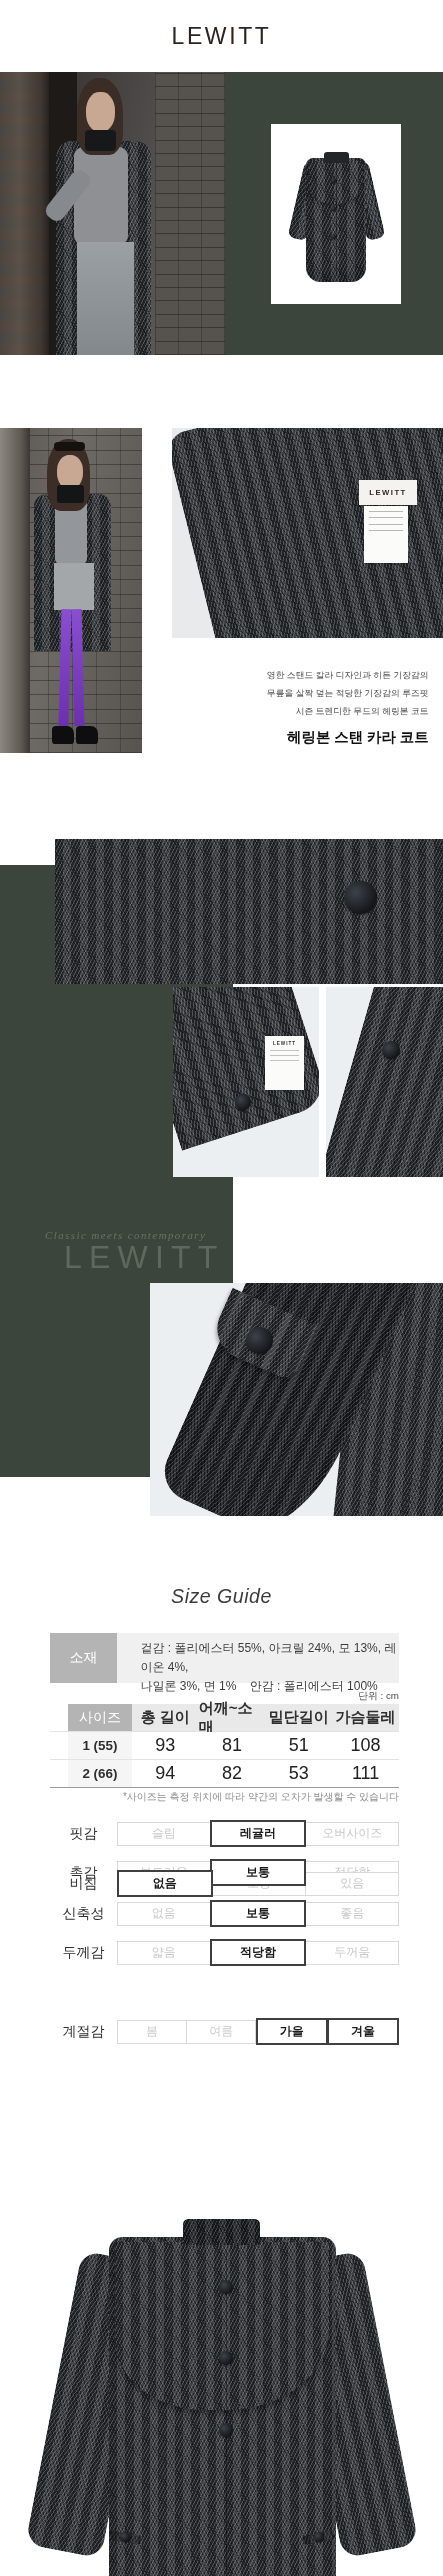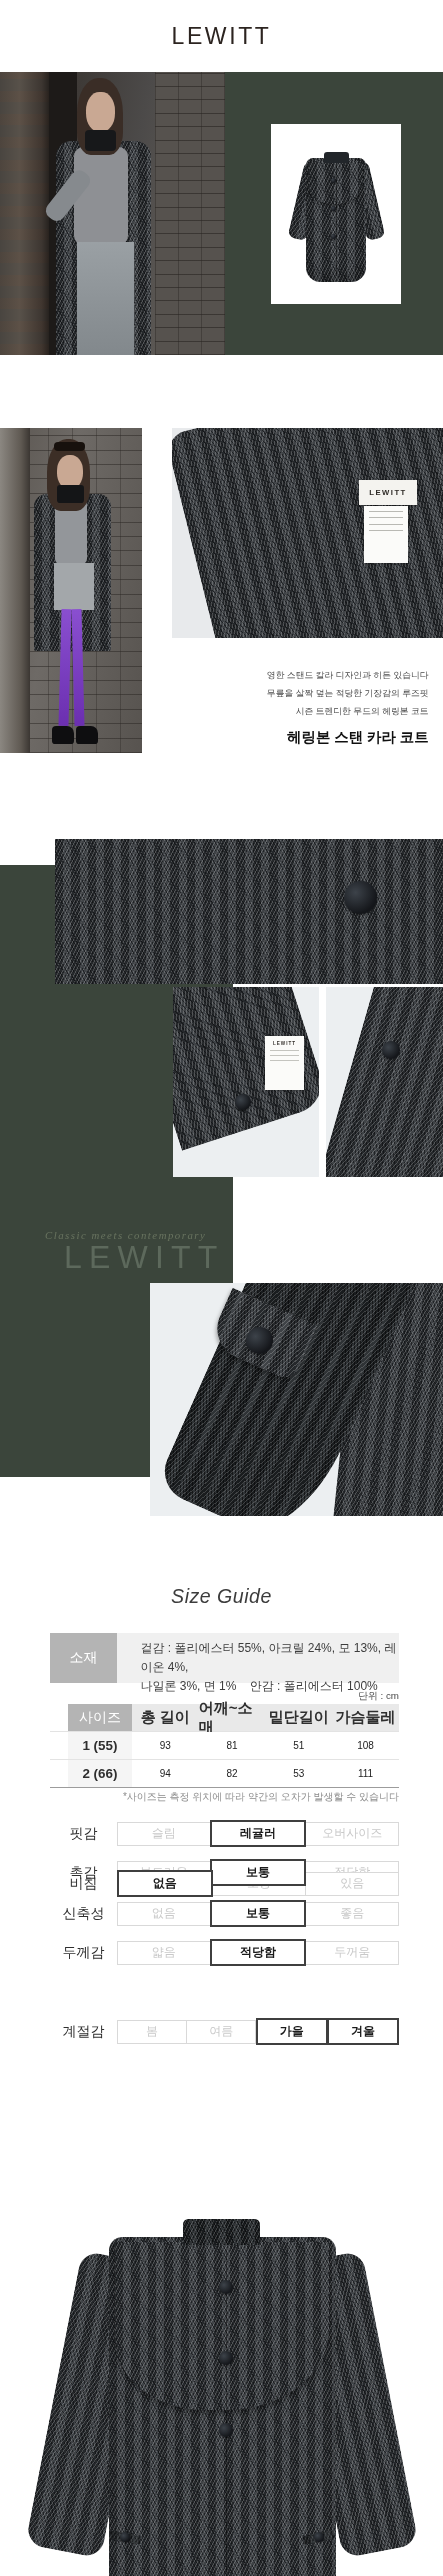--- a/index.html
+++ b/index.html
@@ -138,21 +138,21 @@
   .mat-body div{white-space:pre-wrap;margin-left:10px;}
   .unit{right:44px;top:1690px;font-size:9.8px;color:#4a4a4a;}
 
   .stable{left:50px;top:1704px;width:349px;}
   .st-row{display:flex;height:27px;}
   .st-c0{width:67px;display:flex;align-items:center;justify-content:center;margin-left:18px;}
   .st-c{width:70px;display:flex;align-items:center;justify-content:center;}
   .st-head .st-c0{background:#b4b4b4;color:#fff;font-size:14px;}
   .st-head .st-c{background:#e9e9e9;color:#2f2f2f;font-size:15px;font-weight:600;}
   .st-data .st-c0{background:#f5f5f5;color:#2f2f2f;font-size:13.4px;font-weight:600;}
-  .st-data .st-c{background:#fff;color:#222;font-size:10px;}
+  .st-data .st-c{background:#fff;color:#222;font-size:18px;}
   .st-data{border-top:0.5px solid #e3e3e3;}
   .stable{border-bottom:1px solid #9c9c9c;}
   .note{right:44px;top:1790px;font-size:10px;color:#8c8c8c;}
 
   
   .attr{left:50px;width:349px;height:23px;}
   .attr-label{position:absolute;left:0;width:67px;text-align:center;line-height:23px;
       font-size:14px;color:#2f2f2f;}
   .opts{position:absolute;left:67px;right:0;top:0;display:flex;}
   .opt{flex:1;height:21.6px;line-height:21.6px;text-align:center;border:0.5px solid #d9d9d9;
@@ -235,21 +235,21 @@
     <div class="s2-fab hb"></div>
     <div class="s2-label">LEWITT</div>
     <div class="s2-care">
         <i></i>
         <i></i>
         <i></i>
         <i></i>
       </div>
   </div>
   <div class="abs s2-text">
-    <div class="s2-line">영한 스탠드 칼라 디자인과 히든 있습니다</div>
+    <div class="s2-line">영한 스탠드 칼라 디자인과 히든 기장감의</div>
     <div class="s2-line">무릎을 살짝 덮는 적당한 기장감의 루즈핏</div>
     <div class="s2-line">시즌 트렌디한 무드의 헤링본 코트</div>
     <div class="s2-title">헤링본 스탠 카라 코트</div>
   </div>
 
   <div class="abs green-square">
     <div class="wm-tag">Classic meets contemporary</div>
     <div class="wm-brand">LEWITT</div>
   </div>
   <div class="abs s3-fabric hb">

